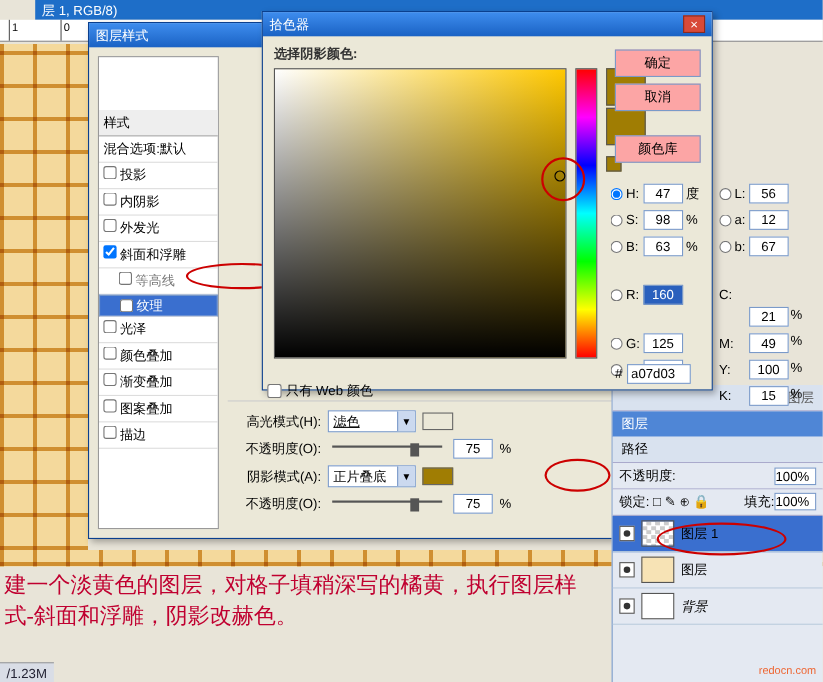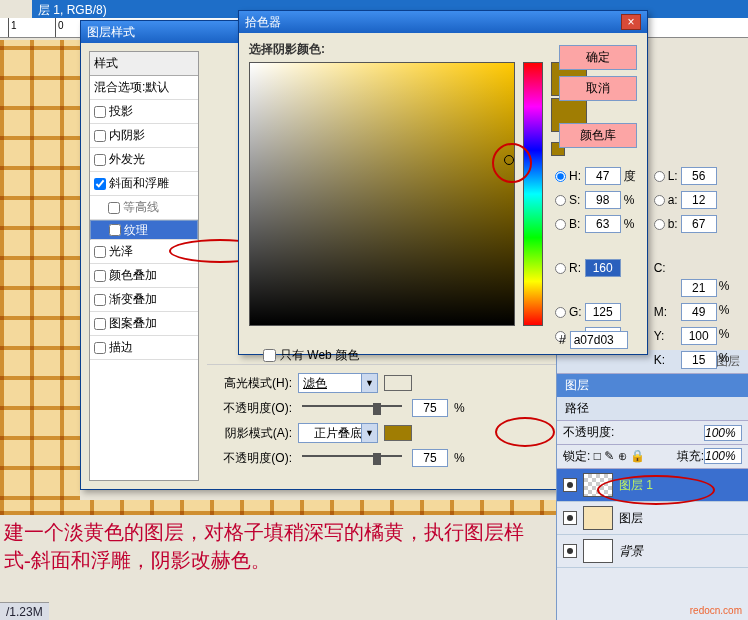--- a/index.html
+++ b/index.html
@@ -21,22 +21,22 @@
     repeating-linear-gradient(0deg,#d9a84f 0 4px,transparent 4px 30px),
     repeating-linear-gradient(90deg,#d9a84f 0 4px,transparent 4px 30px);
   background-blend-mode: multiply;
 }
 .dlg { position:absolute; background:#ebe8d8; border:1px solid #0a3f8e; box-shadow: 3px 3px 6px rgba(0,0,0,.3);}
 .dlg .tb { background: linear-gradient(#3e8dee,#1a62c4); color:#fff; height:22px; padding:3px 6px; display:flex; justify-content:space-between;}
 .dlg .tb .x { background:#d84a38; color:#fff; width:20px; height:16px; text-align:center; line-height:14px; border:1px solid #8a2a1e;}
 .layerstyle { left:80px; top:20px; width:560px; height:470px; }
 .ls-body { display:flex; height:calc(100% - 22px); }
 .ls-side { width:110px; border:1px solid #999; margin:8px; background:#fff;}
-.ls-side .hdr { background:#eee; padding:3px 4px; border-bottom:1px solid #aaa;}
-.ls-side .row { padding:3px 4px; border-bottom:1px solid #ddd; display:flex; align-items:center; gap:3px;}
+.ls-side .hdr { background:#eee; padding:3px 4px; border-bottom:1px solid #aaa;margin-top:48px;}
+.ls-side .row { padding:3px 4px; border-bottom:1px solid #ddd; display:flex; gap:3px;}
 .ls-side .row.ind { padding-left:18px; color:#777;}
 .ls-side .row.sel { background:#3a6fcf; color:#fff;}
 .ls-side input[type=checkbox]{width:12px;height:12px;}
 .ls-main { flex:1; padding:12px 8px 8px 0;}
 .field { display:flex; align-items:center; gap:6px; margin:6px 0; }
 .field label{ width:85px; text-align:right;}
 .sel { border:1px solid #7a9ac9; background:#fff; height:20px; min-width:80px; display:inline-flex; align-items:center; padding:0 4px; position:relative;}
 .sel .dd { position:absolute; right:0; top:0; width:16px; height:100%; background:#cbd9ef; border-left:1px solid #7a9ac9; display:flex; align-items:center; justify-content:center; font-size:9px;}
 .slider { border-top:2px solid #555; width:100px; height:6px; position:relative; margin:0 4px;}
 .slider .th { position:absolute; top:-4px; width:8px; height:12px; background:#555; transform:translateX(-50%);}
@@ -60,23 +60,23 @@
 .btn{border:1px solid #7a9ac9;background:#fca5a5;padding:3px 0;text-align:center;cursor:pointer;}
 .cp-btns{position:absolute;right:10px;top:34px;width:78px;display:flex;flex-direction:column;gap:6px;}
 .cp-numrow{display:flex;align-items:center;gap:3px;}
 .cp-numrow input[type=radio]{width:11px;height:11px;}
 .webonly{position:absolute;left:248px;top:336px;display:flex;align-items:center;gap:4px;}
 .caption { position:absolute; left:4px; top:518px; right:200px; font-size:20px; line-height:28px; color:#c00030; font-family:"KaiTi","STKaiti",serif; }
 .layers { position:absolute; right:0; top:350px; width:192px; bottom:0; background:#e4e9f2; border-left:1px solid #7a9ac9;}
 .layers .tab{background:#4f86d6;color:#fff;padding:3px 8px;}
 .layers .tab2{background:#d9e2ef;padding:3px 8px;border-bottom:1px solid #aac;}
 .layers .opts{display:flex;justify-content:space-between;align-items:center;padding:3px 6px;font-size:11px;background:#e4e9f2;border-bottom:1px solid #aac;}
-.layers .opts input{width:38px;height:16px;border:1px solid #7a9ac9;font-style:italic;}
+.layers .opts input{width:38px;height:16px;border:1px solid #7a9ac9;}
 .lrow{display:flex;align-items:center;gap:6px;padding:4px 6px;border-bottom:1px solid #bcd;}
-.lrow.active{background:#3a6fcf;color:#bef264;}
+.lrow.active{background:#3a6fcf;color:#000000;}
 .eye{width:14px;height:14px;border:1px solid #555;background:#fff;position:relative;}
 .eye::after{content:"";position:absolute;inset:3px;border-radius:50%;background:#333;}
 .thumb{width:30px;height:24px;border:1px solid #555;background:#fff;}
 .thumb.ch{background:repeating-conic-gradient(#ccc 0 25%,#fff 0 50%) 0 0/8px 8px;}
 .thumb.bei{background:#f7e3b5;}
 .status{position:absolute;left:0;bottom:0;height:18px;background:#d9dde6;color:#223;padding:2px 6px;border-top:1px solid #999;}
 .wm{position:absolute;right:6px;bottom:4px;color:#e63;font-size:10px;}
 </style>
 </head>
 <body>
@@ -167,21 +167,21 @@
       <div class="field">
         <label>不透明度(O):</label>
         <div class="slider">
             <div class="th" style="left:75%"></div>
           </div>
         <input class="ninput" value="75" style="">
         <span>%</span>
       </div>
       <div class="field" style="position:relative;">
         <label>阴影模式(A):</label>
-        <div class="sel" style="width:80px;justify-content:center;">
+        <div class="sel" style="width:80px;">
           <span>正片叠底</span>
           <span class="dd">▼</span>
         </div>
         <span class="swatch-sm" style="background:#a07d03;"></span>
         <div class="circ" style="left:288px;top:-6px;width:60px;height:30px;"></div>
       </div>
       <div class="field">
         <label>不透明度(O):</label>
         <div class="slider">
             <div class="th" style="left:75%"></div>
@@ -308,21 +308,21 @@
     <span><label>K:</label></span>
     <span style="display:flex;gap:2px;">
         <input type="text" class="ninput" value="15" style="">
         <span class="u">%</span>
       </span>
   </div>
   <div style="position:absolute;left:320px;top:320px;display:flex;align-items:center;gap:4px;">
     <span>#</span>
     <input type="text" style="width: 58px; height: 18px; border: 1px solid rgb(122, 154, 201); padding: 0px 3px;" value="a07d03">
   </div>
-  <div class="webonly" style="left:24px;align-items:center;">
+  <div class="webonly" style="left:4px;align-items:center;">
     <input type="checkbox" style="">
       <span>只有 Web 颜色</span>
   </div>
 </div>
 
 <div class="layers">
   <div class="tab2" style="text-align:right;color:#555;">图层</div>
   <div class="tab">图层</div>
   <div class="tab2">路径</div>
   <div class="opts">

